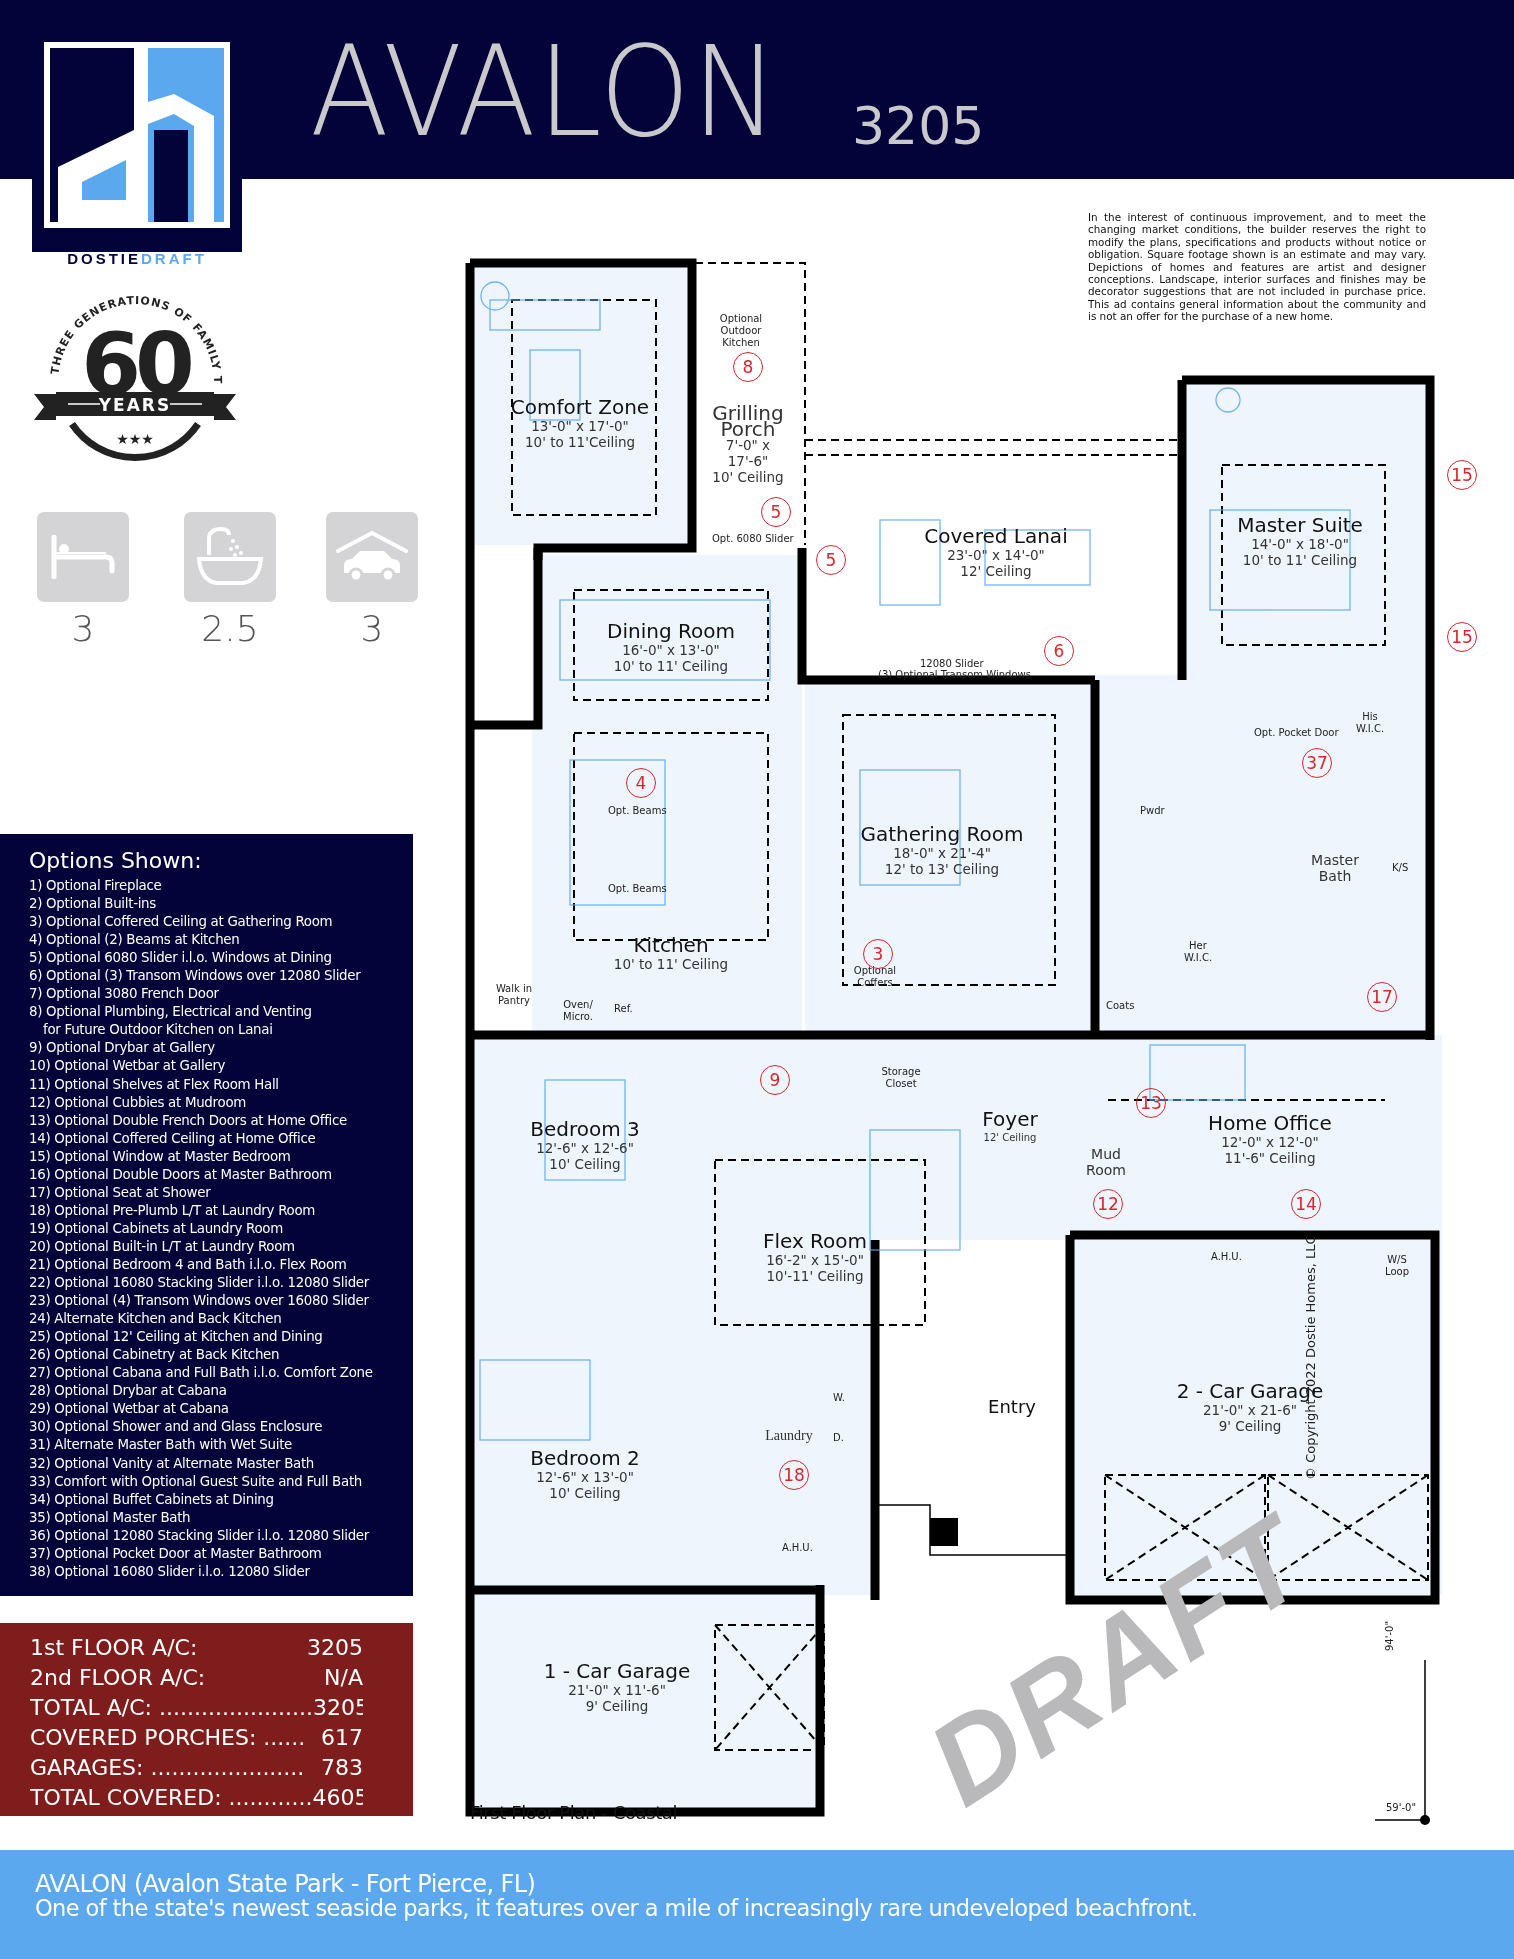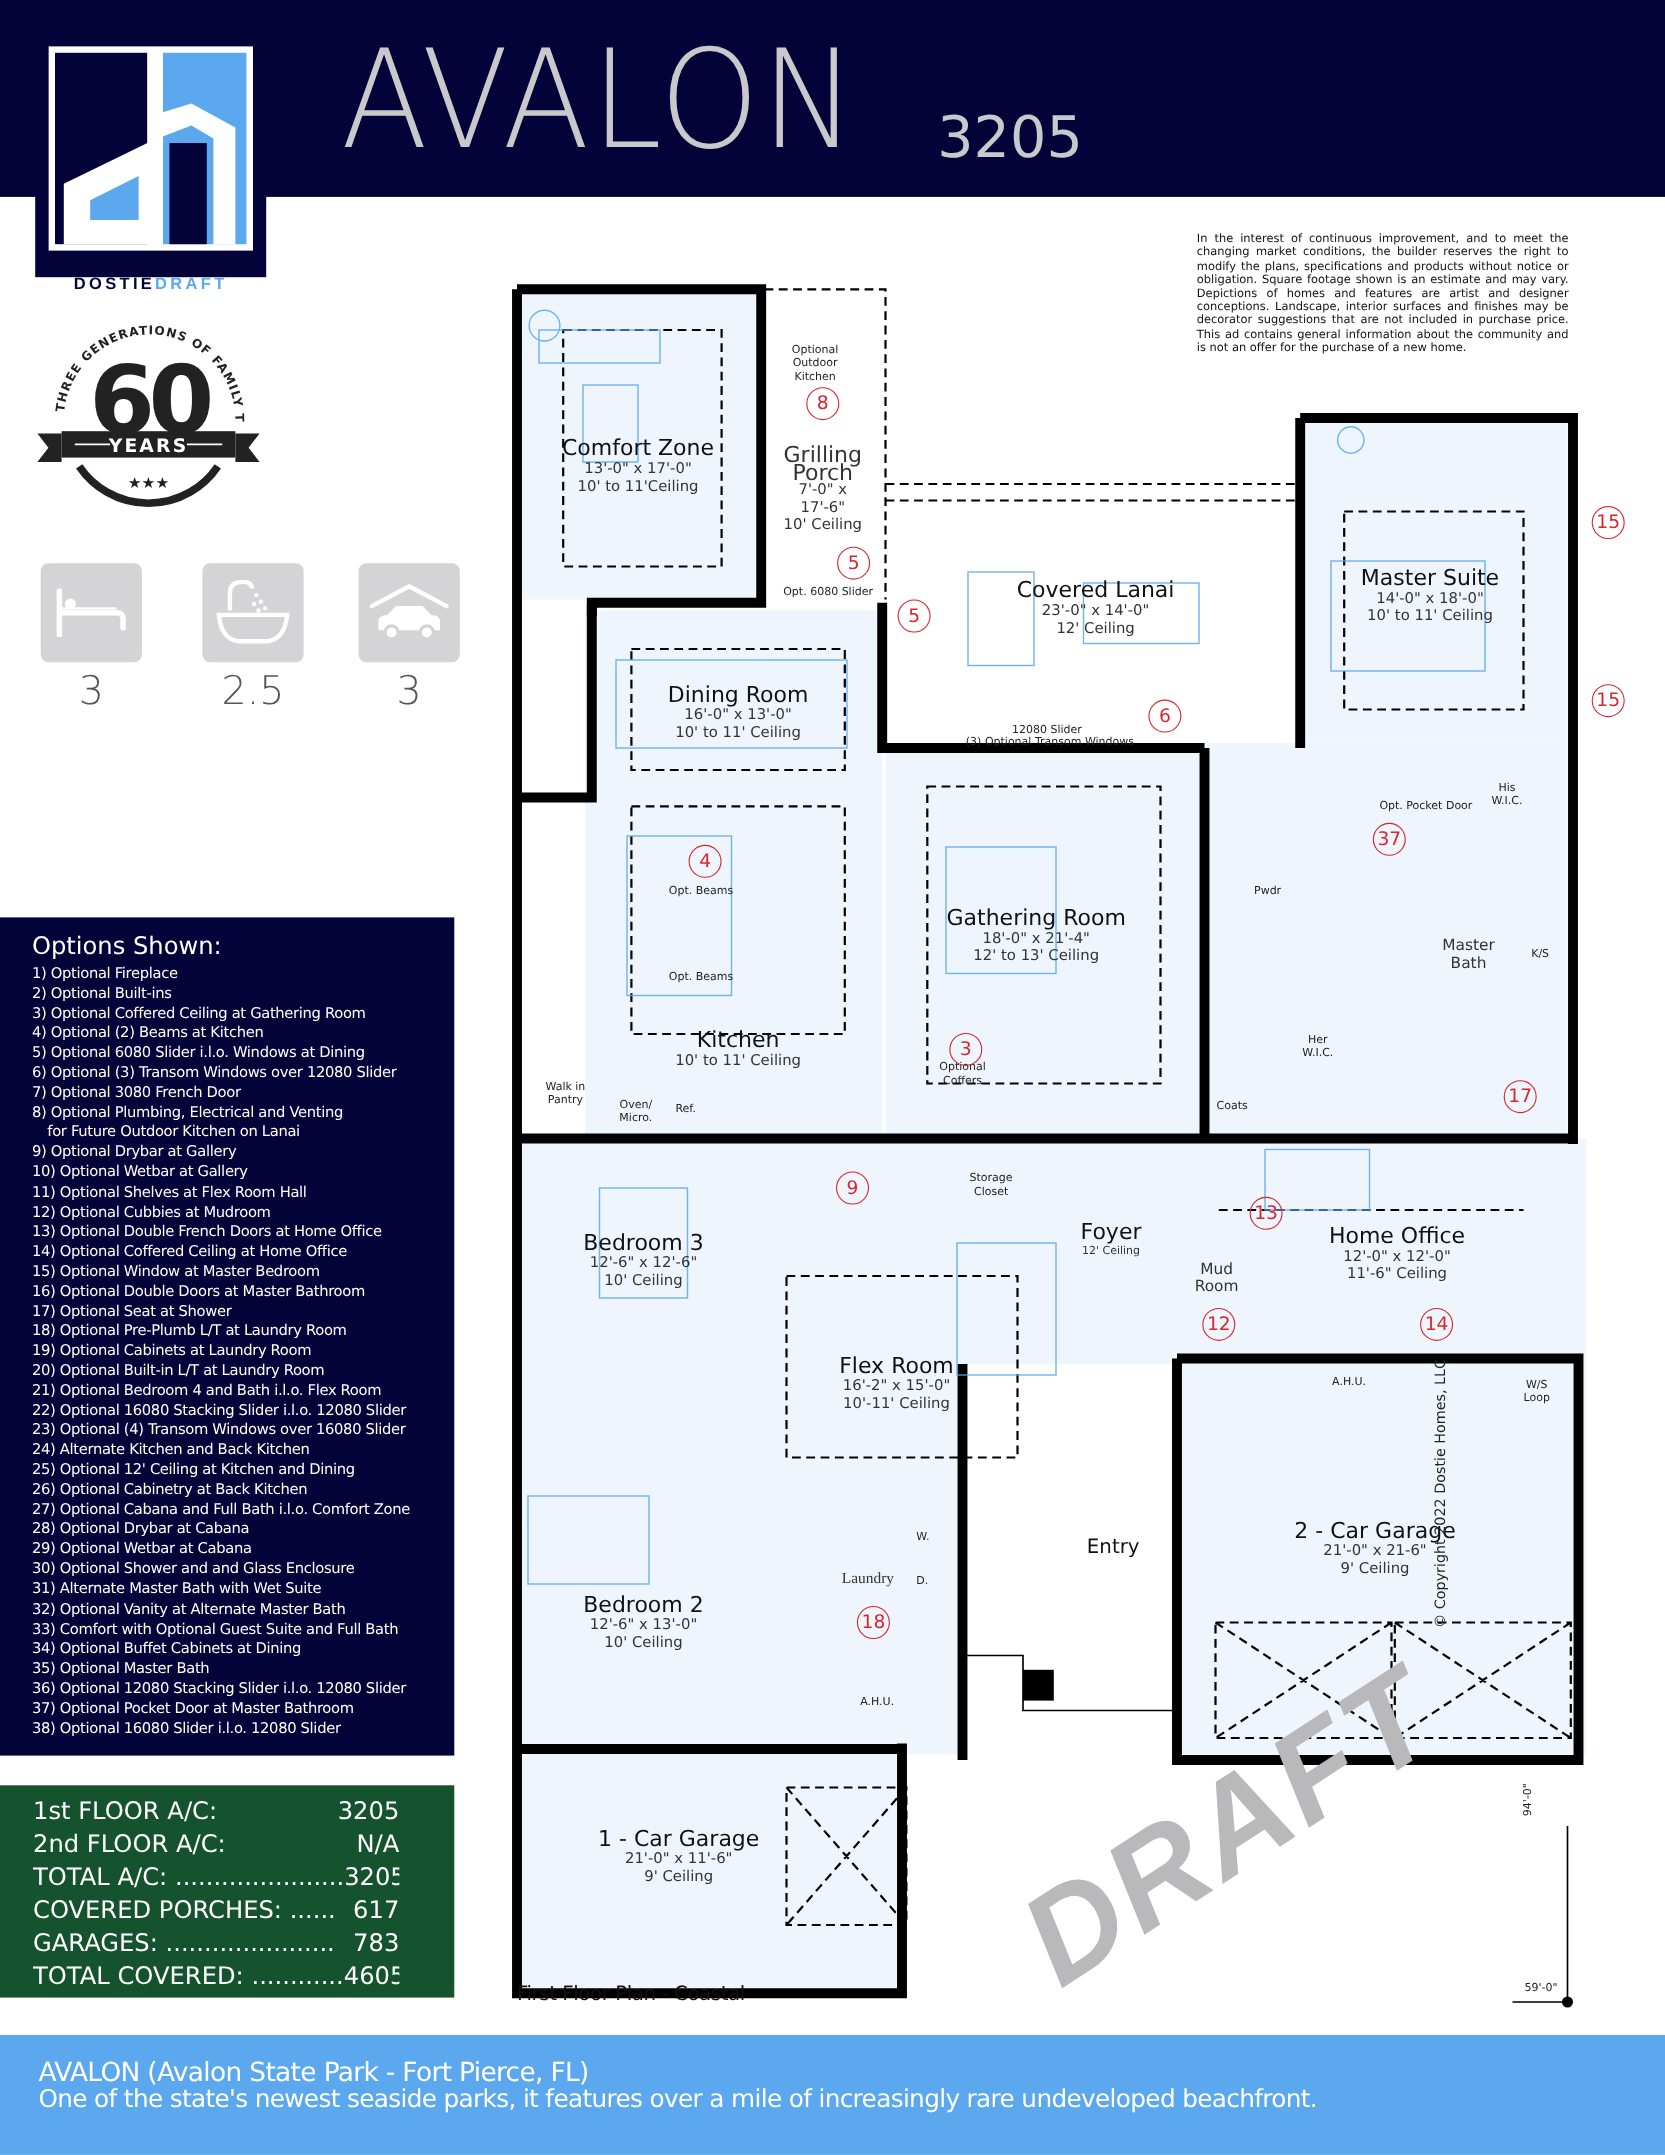--- a/index.html
+++ b/index.html
@@ -19,21 +19,21 @@
   
   .stat{width:92px;}
   .stat-tile{width:92px;height:90px;background:#d4d4d6;border-radius:7px;display:flex;align-items:center;justify-content:center;}
   .stat-val{text-align:center;font-size:36px;color:#555;margin-top:6px;font-family:"DejaVu Sans",sans-serif;font-weight:200;}
   
   #options{left:0;top:834px;width:413px;height:762px;background:#03033a;color:#fff;}
   #options h2{margin:0;position:absolute;left:29px;top:14px;font-size:22px;font-weight:normal;font-family:"DejaVu Sans",sans-serif;}
   #opt-list{position:absolute;left:29px;top:43px;margin:0;padding:0;list-style:none;font-size:13.4px;line-height:18.05px;font-family:"DejaVu Sans",sans-serif;letter-spacing:-0.3px;}
   #opt-list li{white-space:nowrap;}
   
-  #sqft{left:0;top:1623px;width:413px;height:193px;background:#14532d;color:#fff;font-family:"DejaVu Sans",sans-serif;}
+  #sqft{left:0;top:1623px;width:413px;height:193px;background:#7f1d1d;color:#fff;font-family:"DejaVu Sans",sans-serif;}
   .sq-row{position:absolute;left:30px;width:333px;font-size:22px;line-height:30px;display:flex;justify-content:space-between;white-space:nowrap;overflow:hidden;}
   .room-label{position:absolute;text-align:center;font-family:"DejaVu Sans",sans-serif;color:#111;transform:translateX(-50%);white-space:nowrap;}
   .room-label .nm{font-size:20px;line-height:22px;}
   .room-label .dim{font-size:13.5px;line-height:16px;color:#333;}
   .small-lbl{position:absolute;font-size:10px;font-family:"DejaVu Sans",sans-serif;color:#222;text-align:center;white-space:nowrap;line-height:12px;}
   .callout{position:absolute;width:28px;height:28px;border:1.4px solid #d8262c;border-radius:50%;color:#d8262c;font-size:17px;line-height:28px;text-align:center;font-family:"DejaVu Sans",sans-serif;}
   #caption{left:470px;top:1802px;font-size:18px;font-family:"DejaVu Sans",sans-serif;letter-spacing:-0.4px;}
   #draft{left:905px;top:1718px;font-size:118px;color:#b9b9bb;font-weight:bold;font-style:italic;transform:rotate(-33deg);transform-origin:left top;font-family:"Liberation Sans",sans-serif;letter-spacing:4px;}
   
   #footer{left:0;top:1850px;width:1514px;height:109px;background:#5ba8ee;color:#fff;font-family:"DejaVu Sans",sans-serif;}
@@ -358,21 +358,21 @@
 <div class="small-lbl" style="left:1305px;top:1480px;transform:rotate(-90deg);transform-origin:left top;font-size:13px;">© Copyright 2022 Dostie Homes, LLC</div>
 
 <div class="callout" style="left:733px;top:352px;">8</div>
 <div class="callout" style="left:761px;top:497px;">5</div>
 <div class="callout" style="left:816px;top:545px;">5</div>
 <div class="callout" style="left:1044px;top:636px;">6</div>
 <div class="callout" style="left:1447px;top:460px;">15</div>
 <div class="callout" style="left:1447px;top:622px;">15</div>
 <div class="callout" style="left:626px;top:768px;">4</div>
 <div class="callout" style="left:863px;top:939px;">3</div>
-<div class="callout" style="left:1248px;top:748px;">37</div>
+<div class="callout" style="left:1302px;top:748px;">37</div>
 <div class="callout" style="left:1367px;top:982px;">17</div>
 <div class="callout" style="left:760px;top:1065px;">9</div>
 <div class="callout" style="left:1136px;top:1088px;">13</div>
 <div class="callout" style="left:1093px;top:1189px;">12</div>
 <div class="callout" style="left:1291px;top:1189px;">14</div>
 <div class="callout" style="left:779px;top:1460px;">18</div>
 
 <div id="draft" class="abs">DRAFT</div>
 <div id="caption" class="abs">First Floor Plan - Coastal</div>
 

